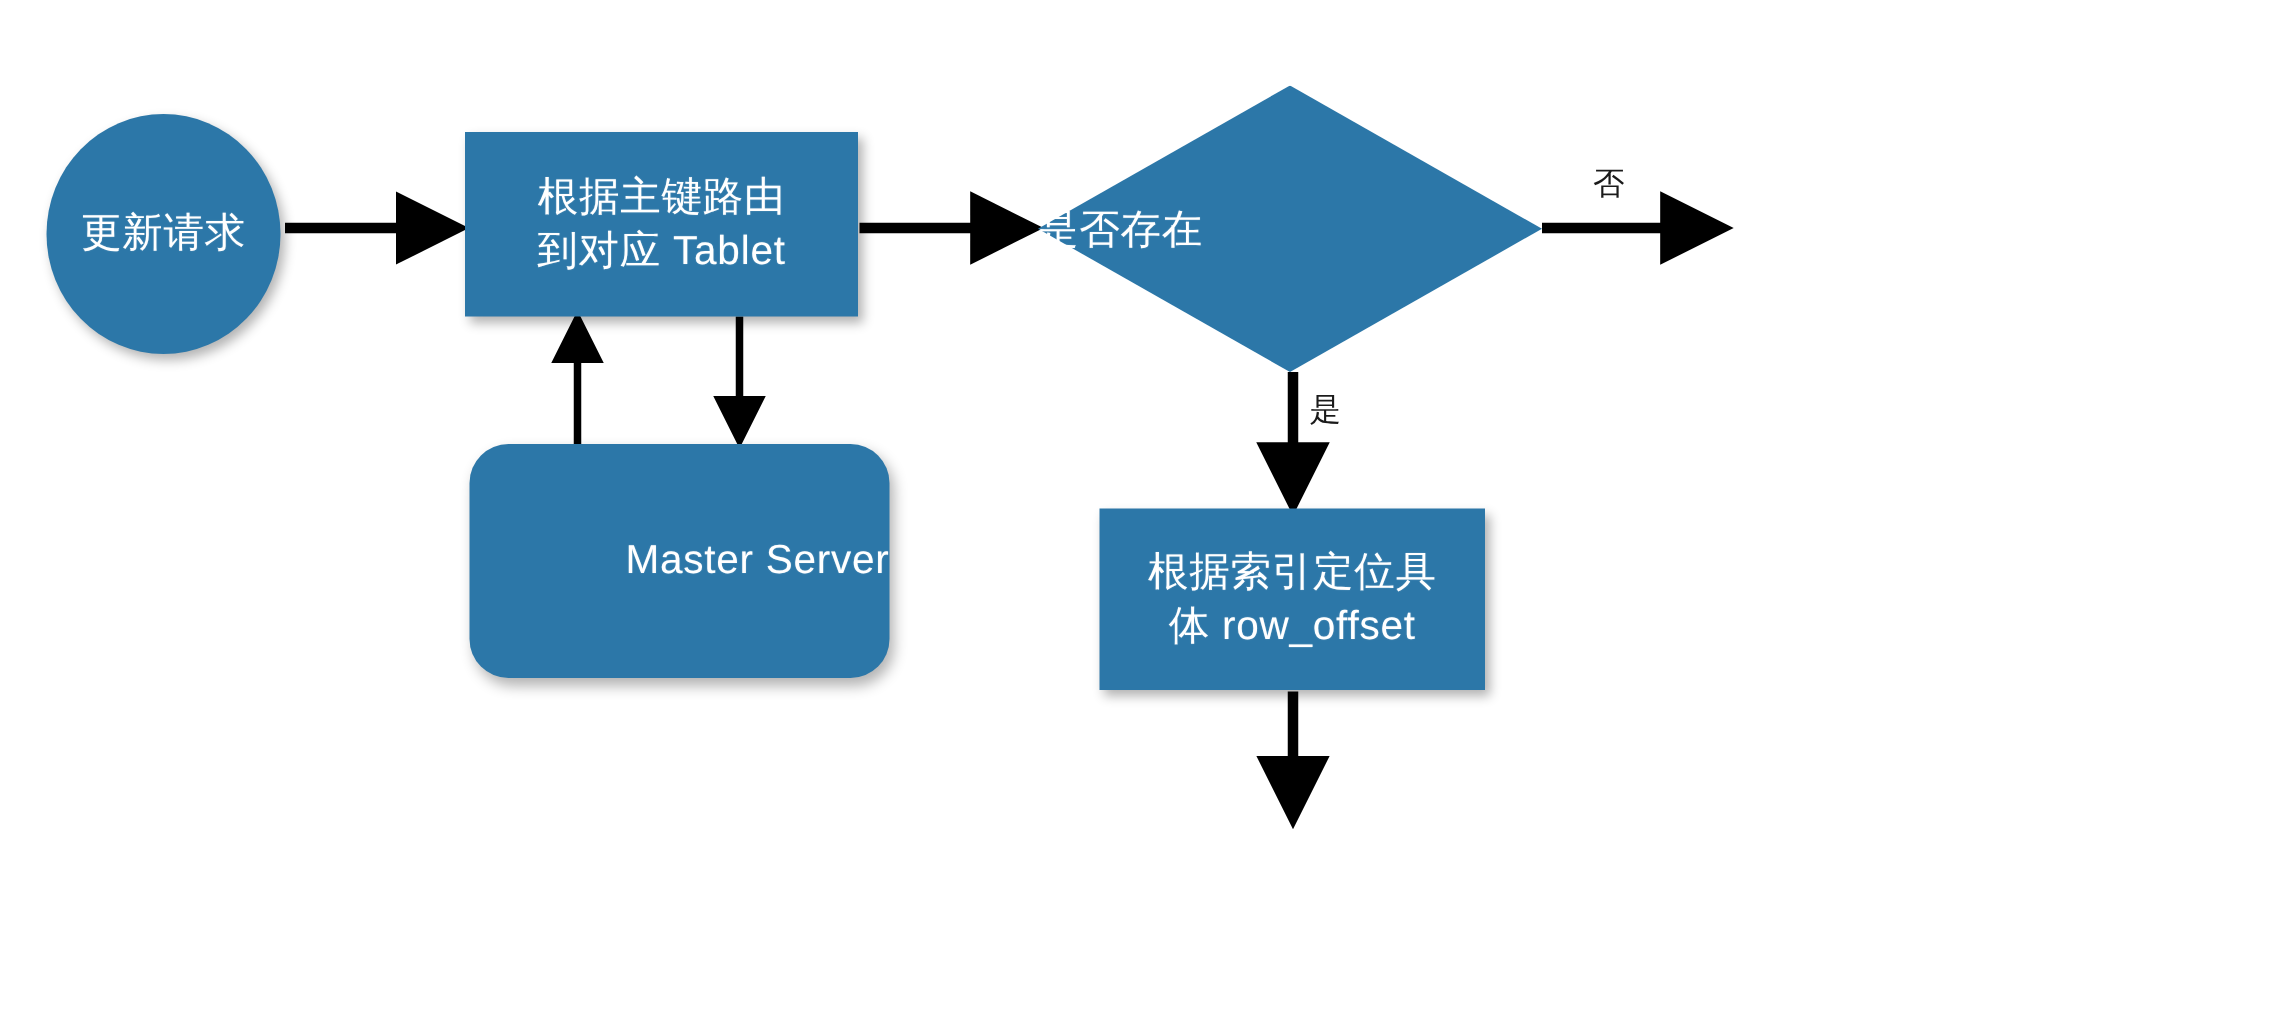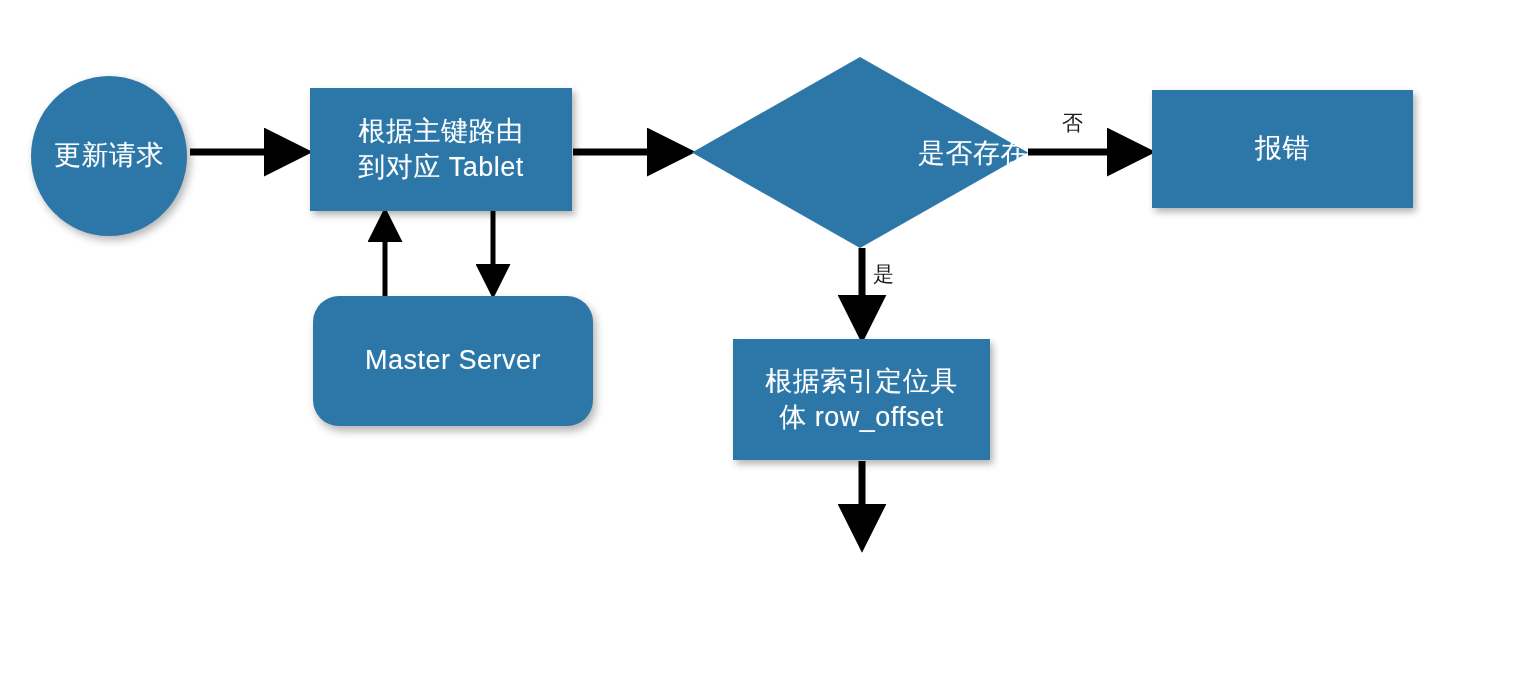--- a/index.html
+++ b/index.html
@@ -54,21 +54,21 @@
     inset: 0;
     background: #2c77a8;
     clip-path: polygon(50% 0%, 100% 50%, 50% 100%, 0% 50%);
     filter: drop-shadow(3px 5px 5px rgba(0,0,0,0.30));
   }
   .diamond-label {
     position: absolute;
     inset: 0;
     display: flex;
     align-items: center;
-    justify-content: flex-end;
+    justify-content: flex-start;
     color: #ffffff;
     font-size: 27px;
     letter-spacing: 0.5px;
     text-shadow: 0 0 1px rgba(255,255,255,0.35);
   }
   .edge-label {
     position: absolute;
     color: #1a1a1a;
     font-size: 21px;
     line-height: 1;
@@ -111,34 +111,31 @@
 
   <div class="node rect" style="left:310px; top:88px; width:262px; height:123px;">
     <span>根据主键路由
 到对应 Tablet</span>
   </div>
 
   <div class="node circle" style="left:31px; top:76px; width:156px; height:160px;">
     <span>更新请求</span>
   </div>
 
-  <div class="node rounded" style="left:313px; top:296px; width:280px; height:130px;">
+  <div class="node rounded" style="left:313px; top:296px; width:280px; height:156px;justify-content:flex-end;">
     <span>Master Server</span>
   </div>
 
   <div class="diamond-wrap" style="left:692px; top:57px; width:336px; height:191px;">
     <div class="diamond-shape"></div>
     <div class="diamond-label">
       <span>是否存在</span>
     </div>
   </div>
 
-  <div class="node rect" style="left:1152px; top:90px; width:261px; height:118px;">
-    <span>报错</span>
-  </div>
 
   <div class="node rect" style="left:733px; top:339px; width:257px; height:121px;">
     <span>根据索引定位具
 体 row_offset</span>
   </div>
 
 
   <div class="edge-label" style="left:1062px; top:112px;">否</div>
 
   <div class="edge-label" style="left:873px; top:263px;">是</div>

